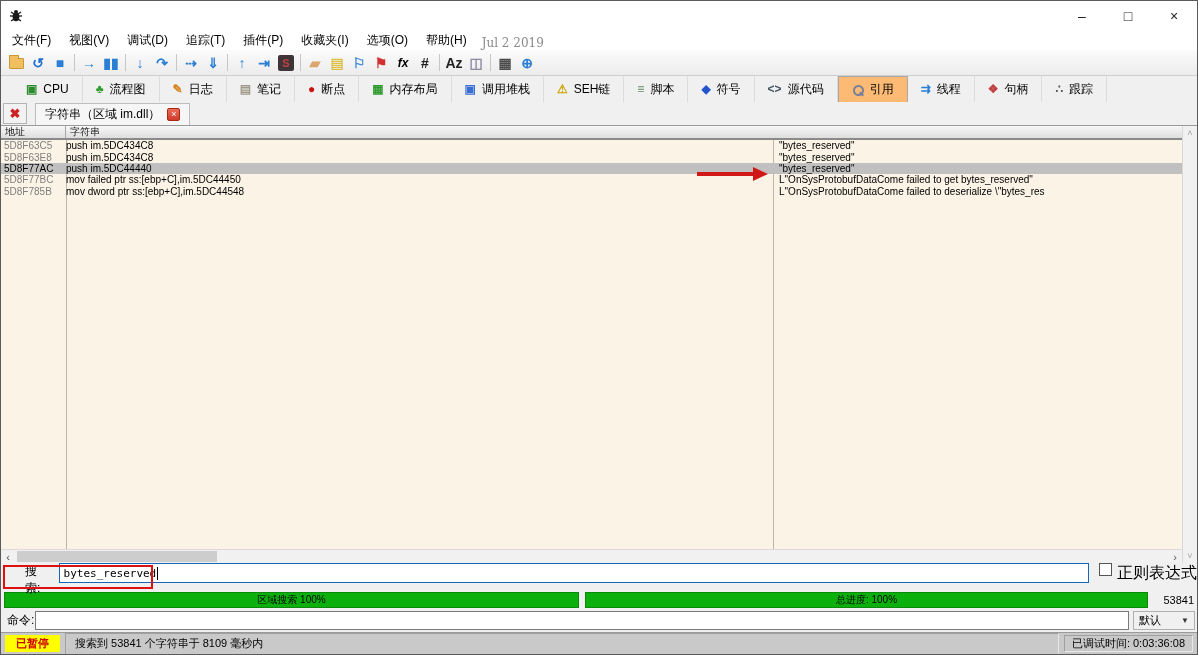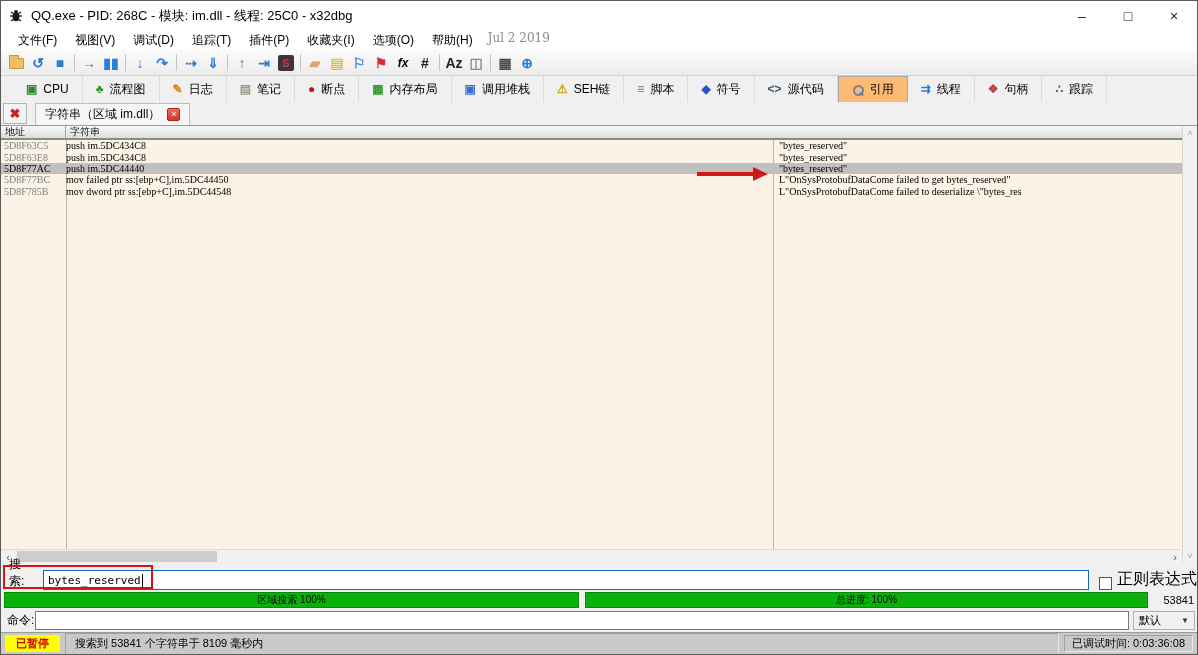--- a/index.html
+++ b/index.html
@@ -8,21 +8,21 @@
   .window{width:1198px;height:655px;border:1px solid #5a5a5a;background:#f0f0f0;display:flex;flex-direction:column;overflow:hidden}
 
   
   .titlebar{height:30px;background:#ffffff;display:flex;align-items:center;flex:none}
   .app-ico{width:30px;display:flex;align-items:center;justify-content:center}
   .title-text{font-size:13px;color:#000;white-space:nowrap}
   .wbtns{margin-left:auto;display:flex;height:100%}
   .wbtn{width:46px;height:100%;display:flex;align-items:center;justify-content:center;font-size:14px;color:#222}
 
   
-  .menubar{height:19px;background:#ffffff;display:flex;align-items:flex-start;font-size:12px;flex:none;padding-left:8px}
+  .menubar{height:19px;background:#ffffff;display:flex;align-items:flex-end;font-size:12px;flex:none;padding-left:2px}
   .mitem{padding:0 9px;height:100%;display:flex;align-items:center;color:#000}
   .mdate{color:#8a8a8a;font-family:"DejaVu Serif",serif;font-size:12px;padding-left:6px}
 
   
   .toolbar{height:26px;background:linear-gradient(#fbfbfb,#ececec);border-bottom:1px solid #cfcfcf;display:flex;align-items:center;padding:0 4px;flex:none}
   .tbicon{min-width:22px;height:20px;display:flex;align-items:center;justify-content:center;font-size:14px;font-weight:bold}
   .tbsep{width:1px;height:17px;background:#c6c6c6;margin:0 3px}
   .folder{width:15px;height:11px;background:#f0c060;border:1px solid #c89838;border-radius:1px;position:relative;margin-top:2px}
   .folder::before{content:"";position:absolute;top:-4px;left:-1px;width:8px;height:3px;background:#f0c060;border:1px solid #c89838;border-bottom:none;border-radius:1px 1px 0 0}
   .scylla{width:16px;height:16px;background:#3f3539;color:#c04040;font-weight:bold;font-size:11px;display:flex;align-items:center;justify-content:center;border-radius:2px}
@@ -41,40 +41,40 @@
   .subtabbar{height:23px;background:#f0f0f0;display:flex;align-items:flex-end;flex:none;padding-left:2px}
   .closeall{width:24px;height:21px;margin-bottom:1px;background:#f2f2f2;border:1px solid #b4b4b4;color:#cc2222;font-size:13px;font-weight:bold;display:flex;align-items:center;justify-content:center}
   .subtab{margin-left:8px;height:22px;display:flex;align-items:center;gap:7px;padding:0 9px;font-size:12px;border:1px solid #bdbdbd;border-bottom:none;background:#f6f6f6}
   .xbox{width:13px;height:13px;background:linear-gradient(#ef6a58,#d03a2a);border:1px solid #a82818;border-radius:2px;color:#fff;font-size:9px;line-height:11px;text-align:center}
 
   
   .tablewrap{flex:1;position:relative;background:#fbf3e6;display:flex;flex-direction:column;border-top:1px solid #9a9a9a;overflow:hidden}
   .thead{height:14px;display:flex;background:linear-gradient(#f7f7f7,#dedede);border-bottom:2px solid #8a8a8a;font-size:10px;color:#111;margin-right:15px;flex:none}
   .th{padding-left:4px;border-right:1px solid #a8a8a8;display:flex;align-items:center;white-space:nowrap;overflow:hidden}
   .th1{width:65px}.th2{width:707px}.th3{flex:1;border-right:none}
-  .tbody{flex:1;position:relative;font-family:Liberation Serif, serif;font-size:10px;margin-right:15px;overflow:hidden}
+  .tbody{flex:1;position:relative;font-family:Liberation Sans, sans-serif;font-size:10px;margin-right:15px;overflow:hidden}
   .vline{position:absolute;top:0;bottom:0;width:1px;background:#bdb5a8}
   .trow{height:11.4px;display:flex;align-items:center;white-space:pre;position:relative}
   .trow.selected{background:#c0c0c0}
   .c-addr{width:65px;padding-left:3px;color:#7f7f7f;overflow:hidden}
   .trow.selected .c-addr{color:#000}
   .c-dis{width:707px;color:#000;overflow:hidden}
   .c-str{flex:1;padding-left:6px;color:#000;overflow:hidden}
   .m{border-bottom:1px solid #e00000}
   .vscroll{position:absolute;top:0;right:0;bottom:0;width:15px;background:#f1f1f1;border-left:1px solid #d8d8d8;display:flex;flex-direction:column;justify-content:space-between;align-items:center;color:#9f9f9f;font-size:9px;padding:2px 0}
   .hscroll{height:14px;margin-right:15px;background:#f1f1f1;border-top:1px solid #dadada;position:relative;display:flex;align-items:center;flex:none}
   .harrow{width:14px;text-align:center;color:#555;font-size:11px;line-height:12px}
   .harrow.r{position:absolute;right:0}
   .hthumb{position:absolute;left:16px;width:200px;top:1px;bottom:1px;background:#cdcdcd}
   .ann-arrow{position:absolute;left:696px;top:41px;width:72px;height:14px;pointer-events:none}
   .ann-arrow .shaft{position:absolute;left:0;top:5px;width:58px;height:4px;background:#d11717}
   .ann-arrow .head{position:absolute;left:56px;top:0;width:0;height:0;border-left:15px solid #d11717;border-top:7px solid transparent;border-bottom:7px solid transparent}
 
   
-  .searchrow{height:27px;background:#f0f0f0;display:flex;align-items:flex-end;position:relative;padding-left:8px;flex:none}
+  .searchrow{height:27px;background:#f0f0f0;display:flex;align-items:flex-start;position:relative;padding-left:24px;flex:none}
   .srlabel{font-size:12px;color:#000;margin-right:7px}
   .srinput{width:1062px;height:20px;border:1px solid #1467b8;background:#fff;font-family:"DejaVu Sans Mono",monospace;font-size:11px;padding:1px 4px;display:flex;align-items:center}
   .caret{display:inline-block;width:1px;height:13px;background:#000;margin-left:1px}
   .chk{width:13px;height:13px;border:1px solid #555;background:#fff;margin-left:10px}
   .chklabel{font-size:16px;margin-left:5px;white-space:nowrap}
   .ann-rect{position:absolute;left:2px;top:2px;width:150px;height:24px;border:2px solid #dd1111;pointer-events:none}
 
   
   .progrow{height:19px;background:#f0f0f0;display:flex;align-items:center;padding:0 3px;gap:6px;flex:none}
   .pbar{height:16px;background:#0cb00c;border:1px solid #0a8a0a;display:flex;align-items:center;justify-content:center;font-size:10px;color:#000;white-space:nowrap}
@@ -107,21 +107,20 @@
             <line x1="13" y1="4" x2="10" y2="6"></line>
             <line x1="2" y1="8" x2="5" y2="8"></line>
             <line x1="14" y1="8" x2="11" y2="8"></line>
             <line x1="3" y1="13" x2="6" y2="11"></line>
             <line x1="13" y1="13" x2="10" y2="11"></line>
           </g>
           <ellipse cx="8" cy="9" rx="3.4" ry="4.2" fill="#1a1a1a"></ellipse>
           <circle cx="8" cy="4" r="2" fill="#1a1a1a"></circle>
         </svg>
     </span>
-    <span class="title-text">QQ.exe - PID: 268C - 模块: im.dll - 线程: 25C0 - x32dbg</span>
     <div class="wbtns">
       <div class="wbtn">–</div>
       <div class="wbtn">□</div>
       <div class="wbtn">×</div>
     </div>
   </div>
 
   <div class="menubar" id="menubar">
       <div class="mitem">文件(F)</div>
       <div class="mitem">视图(V)</div>

